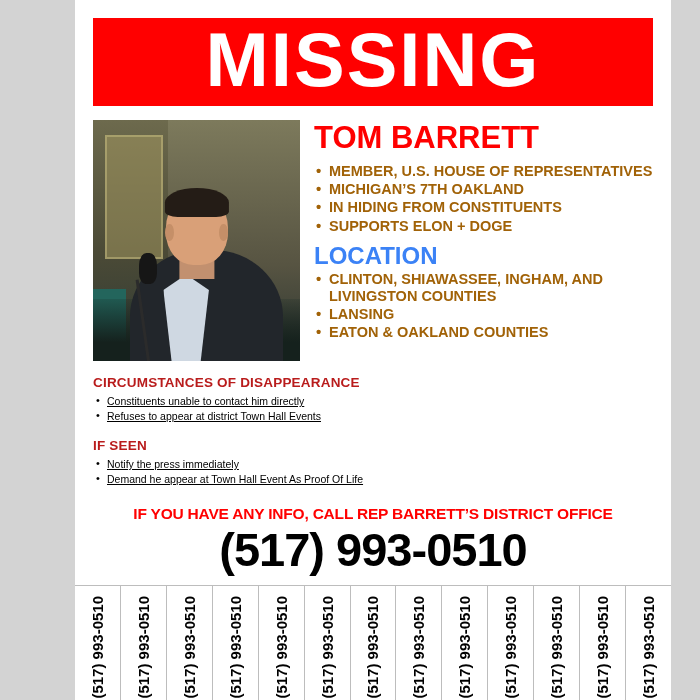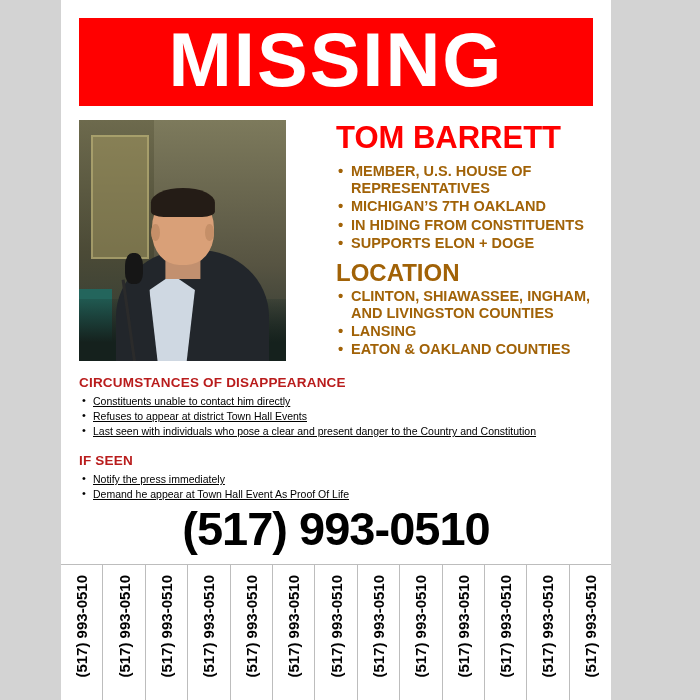--- a/index.html
+++ b/index.html
@@ -8,23 +8,23 @@
   }
   body {
     width: 700px;
     height: 700px;
     background: #d3d3d3;
     font-family: "Liberation Sans", sans-serif;
     overflow: hidden;
   }
   .poster {
     position: absolute;
-    left: 61px;
+    left: 75px;
     top: 0;
-    width: 550px;
+    width: 596px;
     height: 700px;
     background: #ffffff;
     box-sizing: border-box;
     display: flex;
     flex-direction: column;
   }
   .poster-inner {
     padding: 18px 18px 0 18px;
     flex: 0 0 auto;
   }
@@ -40,21 +40,20 @@
     font-weight: bold;
     font-size: 76px;
     letter-spacing: 2px;
     line-height: 0.95;
     display: block;
   }
   
   .top-section {
     display: flex;
     margin-top: 14px;
-    gap: 36px;
   }
   .photo {
     width: 207px;
     height: 241px;
     flex: 0 0 207px;
     position: relative;
     overflow: hidden;
     background: #3a3a34;
     border: 0;
   }
@@ -195,21 +194,21 @@
     margin-bottom: 1px;
   }
   ul.facts li:before {
     content: "\2022";
     position: absolute;
     left: 2px;
     top: -1px;
     font-size: 15px;
   }
   .location-head {
-    color: #a16207;
+    color: #3b82f6;
     font-weight: bold;
     font-size: 24px;
     margin: 9px 0 3px 0;
     line-height: 1;
   }
   
   .section {
     margin-top: 14px;
   }
   .section-title {
@@ -329,32 +328,32 @@
           <li>EATON &amp; OAKLAND COUNTIES</li>
         </ul>
       </div>
     </div>
 
     <div class="section">
       <div class="section-title">CIRCUMSTANCES OF DISAPPEARANCE</div>
       <ul class="small">
         <li>Constituents unable to contact him directly</li>
         <li>Refuses to appear at district Town Hall Events</li>
-        <li>Last seen with individuals who pose a clear and present danger to the Country and Constitution</li>
       </ul>
     </div>
 
     <div class="section">
       <div class="section-title">IF SEEN</div>
       <ul class="small">
         <li>Notify the press immediately</li>
         <li>Demand he appear at Town Hall Event As Proof Of Life</li>
       </ul>
     </div>
 
+    <div class="cta">IF YOU HAVE ANY INFO, CALL REP BARRETT’S DISTRICT OFFICE</div>
     <div class="phone">(517) 993-0510</div>
 
   </div>
 
   <div class="tabs">
     <div class="tab">
         <span>(517) 993-0510</span>
       </div>
     <div class="tab">
         <span>(517) 993-0510</span>

